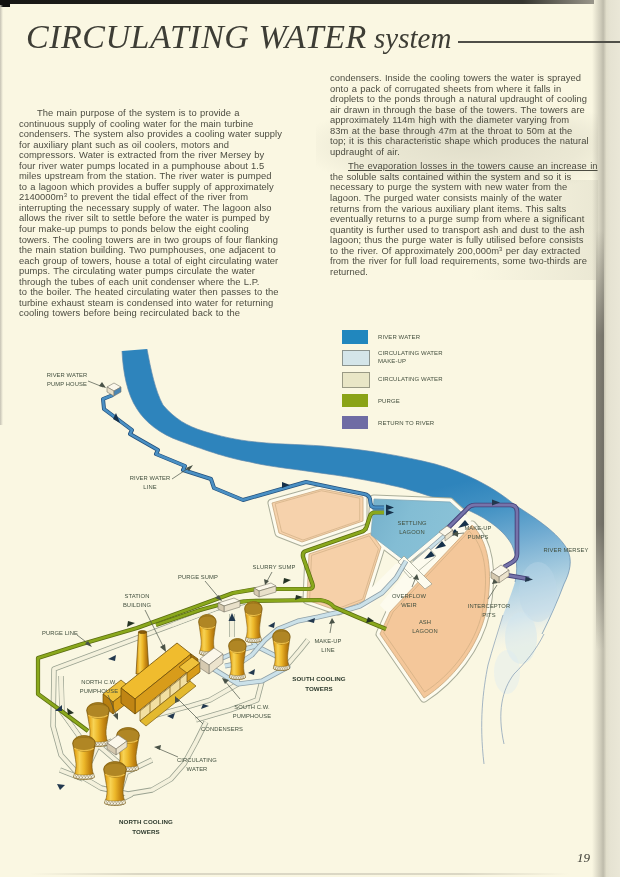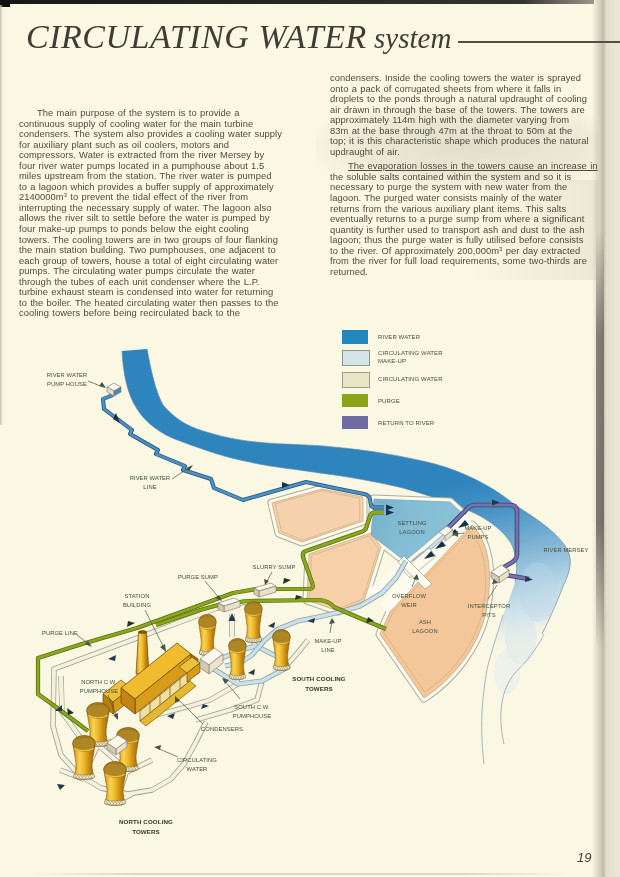--- a/index.html
+++ b/index.html
@@ -47,22 +47,22 @@
 <div>to a lagoon which provides a buffer supply of approximately</div>
 <div>2140000m<sup>3</sup> to prevent the tidal effect of the river from</div>
 <div>interrupting the necessary supply of water. The lagoon also</div>
 <div>allows the river silt to settle before the water is pumped by</div>
 <div>four make-up pumps to ponds below the eight cooling</div>
 <div>towers. The cooling towers are in two groups of four flanking</div>
 <div>the main station building. Two pumphouses, one adjacent to</div>
 <div>each group of towers, house a total of eight circulating water</div>
 <div>pumps. The circulating water pumps circulate the water</div>
 <div>through the tubes of each unit condenser where the L.P.</div>
+<div>to the boiler. The heated circulating water then passes to the</div>
 <div>turbine exhaust steam is condensed into water for returning</div>
-<div>to the boiler. The heated circulating water then passes to the</div>
 <div>cooling towers before being recirculated back to the</div>
 </div>
 
 <div class="col" style="left:330px;top:73px;width:275px;">
 <div>condensers. Inside the cooling towers the water is sprayed</div>
 <div>onto a pack of corrugated sheets from where it falls in</div>
 <div>droplets to the ponds through a natural updraught of cooling</div>
 <div>air drawn in through the base of the towers. The towers are</div>
 <div>approximately 114m high with the diameter varying from</div>
 <div>83m at the base through 47m at the throat to 50m at the</div>
@@ -102,21 +102,21 @@
       <div class="tx">PURGE</div>
     </div>
 
 <div class="lg" style="top:415.5px;">
       <div class="sw" style="background:#6f6ca4;"></div>
       <div class="tx">RETURN TO RIVER</div>
     </div>
 
 <div style="position:absolute;left:30px;top:873px;width:540px;height:2px;background:linear-gradient(to right,rgba(160,156,142,0),rgba(160,156,142,.35) 20%,rgba(160,156,142,.35) 80%,rgba(160,156,142,0));"></div>
 
-<div style="position:absolute;left:577px;top:850px;font-family:Liberation Sans, sans-serif;font-style:italic;font-size:13px;color:#3e3e36;">19</div>
+<div style="position:absolute;left:577px;top:850px;font-family:Liberation Serif, serif;font-style:italic;font-size:13px;color:#3e3e36;">19</div>
 
 <svg id="diag" width="620" height="877" viewBox="0 0 620 877" style="position:absolute;left:0;top:0;">
 <defs>
 <linearGradient id="rivg" gradientUnits="userSpaceOnUse" x1="470" y1="480" x2="515" y2="660">
 <stop offset="0" stop-color="#2e84bc"></stop>
 <stop offset="0.18" stop-color="#4593c4"></stop>
 <stop offset="0.38" stop-color="#74add2"></stop>
 <stop offset="0.58" stop-color="#a5cbdf"></stop>
 <stop offset="0.78" stop-color="#cde1ec" stop-opacity="0.8"></stop>
 <stop offset="0.95" stop-color="#f4f4ea" stop-opacity="0"></stop>

